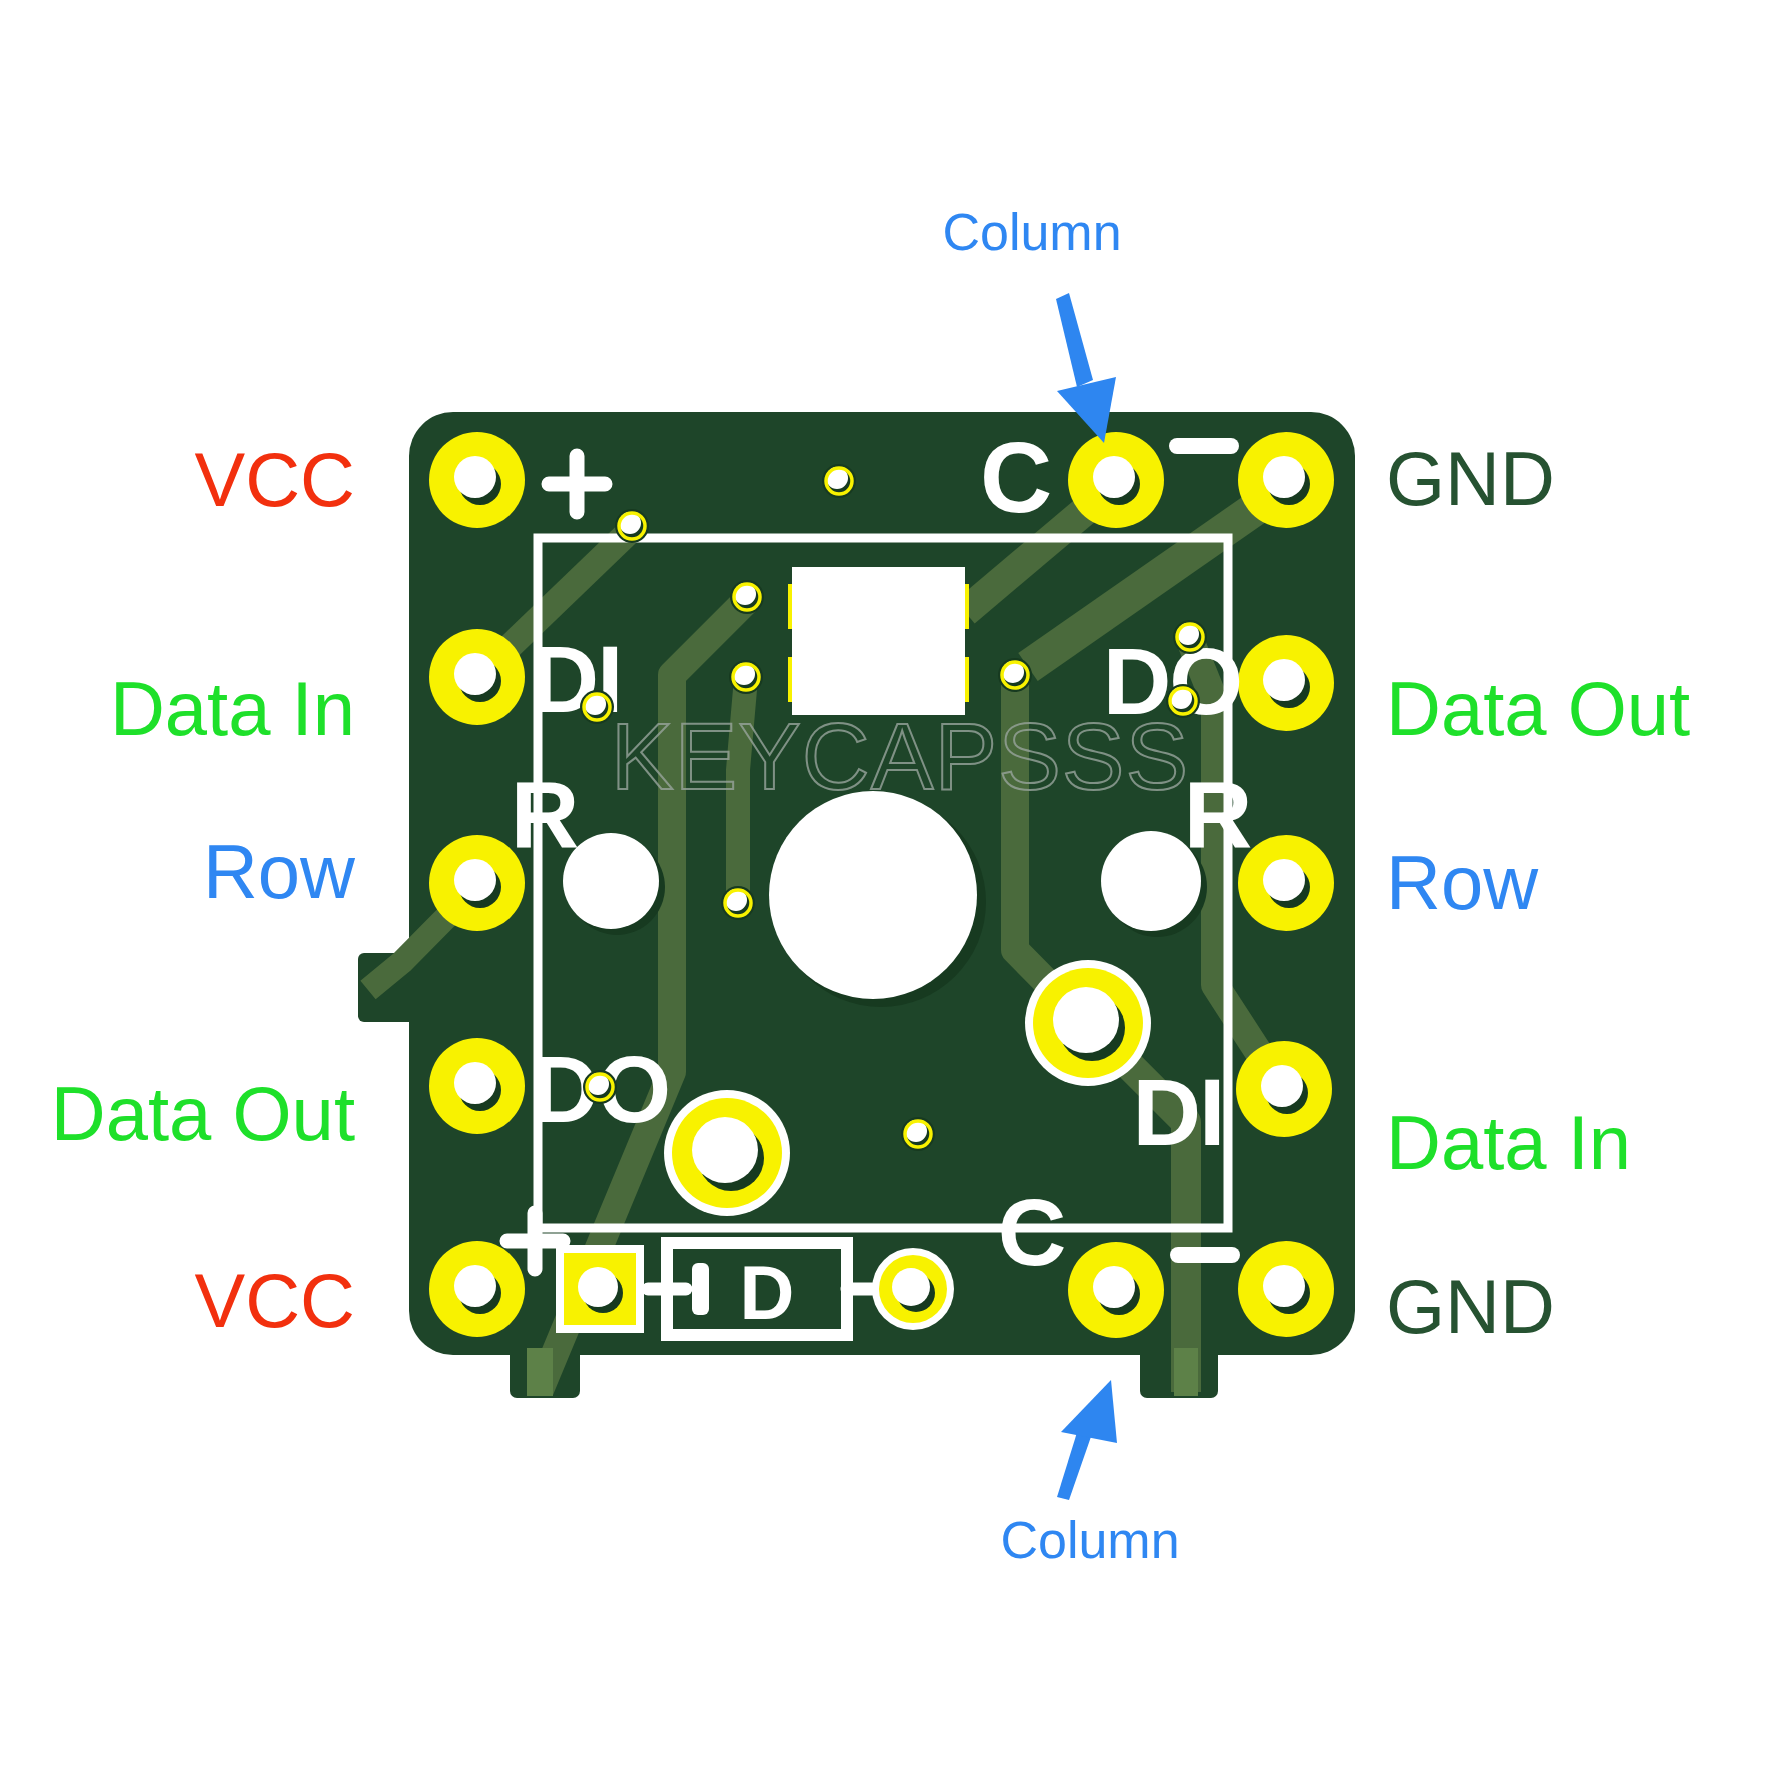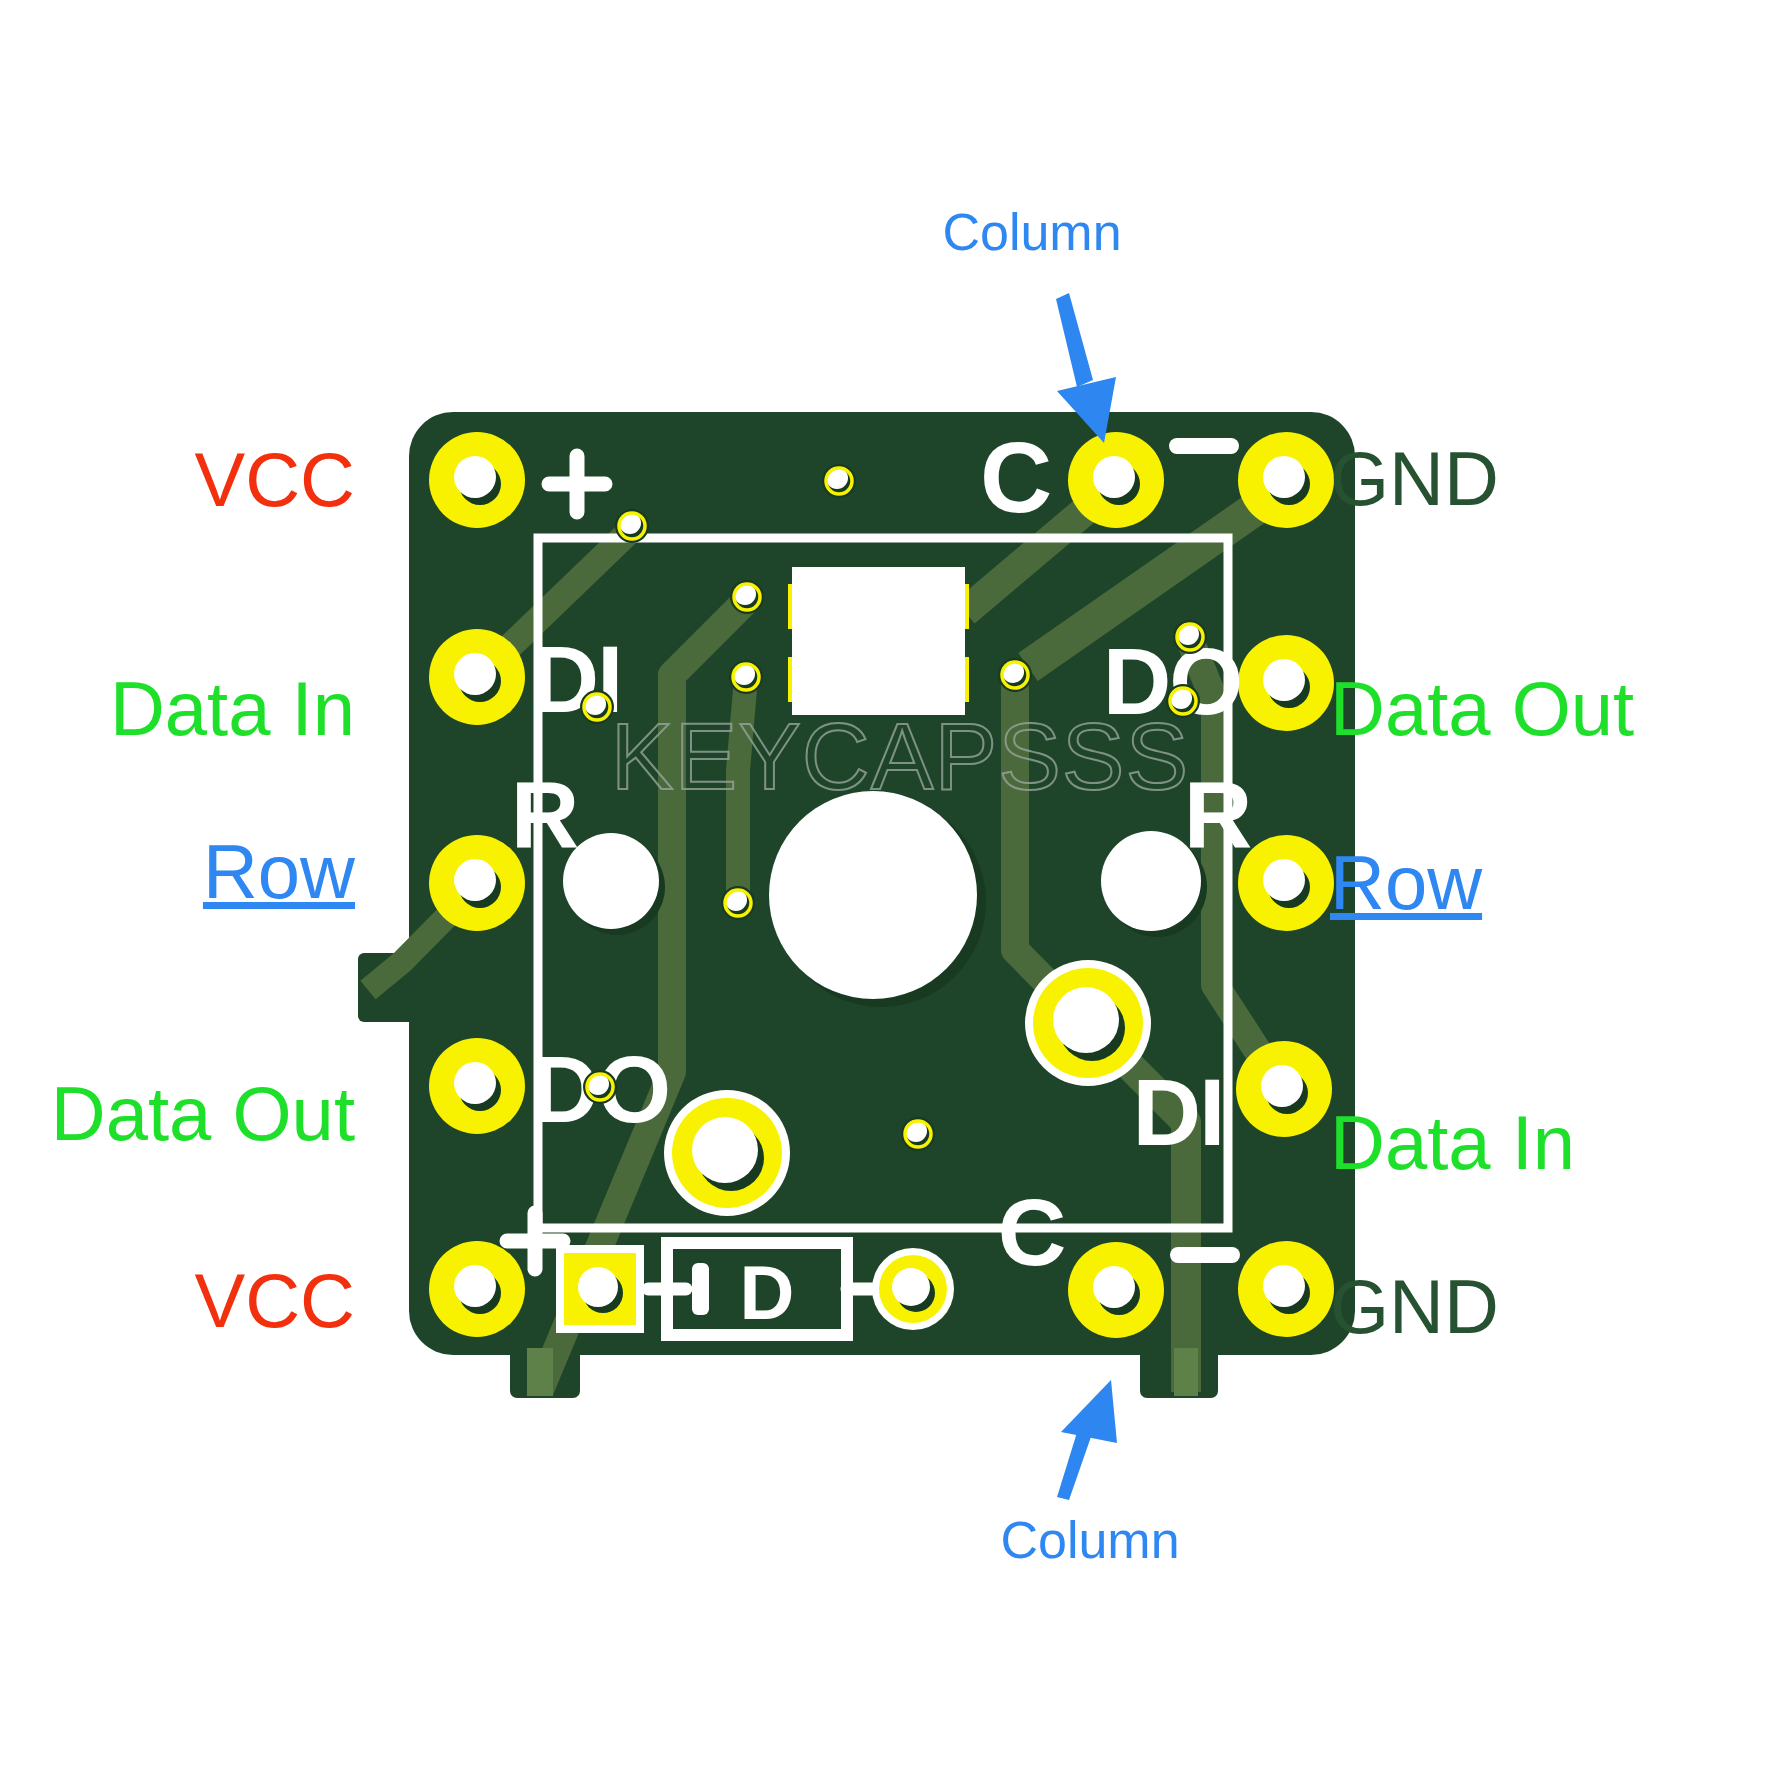--- a/index.html
+++ b/index.html
@@ -8,24 +8,24 @@
     --watermark_gray:#98a49c; --label_red:#f2300e; --label_green:#1ee02a;
     --label_blue:#2f87f2; --label_dark_green:#265231; --arrow_blue:#2e86f0;
     --background:#ffffff;
   }
   html,body{margin:0;padding:0;background:var(--background);}
   .canvas{position:relative;width:1781px;height:1780px;background:var(--background);
           font-family:"Liberation Sans","DejaVu Sans",sans-serif;overflow:hidden;}
   svg{position:absolute;left:0;top:0;}
   .side-label{position:absolute;font-size:76px;line-height:1;transform:translateY(-50%);white-space:nowrap;}
   .side-label.left{right:1426px;text-align:left;}
-  .side-label.right{left:1330px;text-align:left;}
+  .side-label.right{left:1386px;text-align:left;}
   .col-label{position:absolute;font-size:52px;line-height:1;transform:translate(-50%,-50%);white-space:nowrap;color:var(--label_blue);}
   .c-red{color:var(--label_red);} .c-green{color:var(--label_green);margin-top:32px;}
-  .c-blue{color:var(--label_blue);text-decoration:underline;} .c-dark{color:var(--label_dark_green);}
+  .c-blue{color:var(--label_blue);} .c-dark{color:var(--label_dark_green);}
   .silk{font-family:"Liberation Sans","DejaVu Sans",sans-serif;font-weight:bold;fill:var(--silk_white);}
   .trace{stroke:var(--trace_olive);fill:none;stroke-linejoin:round;}
   .trace-b{stroke:var(--trace_bright);fill:none;}
   .padY{fill:var(--pad_yellow);}
   .holeD{fill:var(--hole_dark);}
   .holeW{fill:#ffffff;}
   .viaRing{fill:none;stroke:var(--pad_yellow);stroke-width:3.5;}
   .wm{fill:none;stroke:var(--watermark_gray);stroke-width:2;opacity:.8;
       font-family:"Liberation Sans","DejaVu Sans",sans-serif;letter-spacing:1px;}
   .arrow{fill:var(--arrow_blue);}

